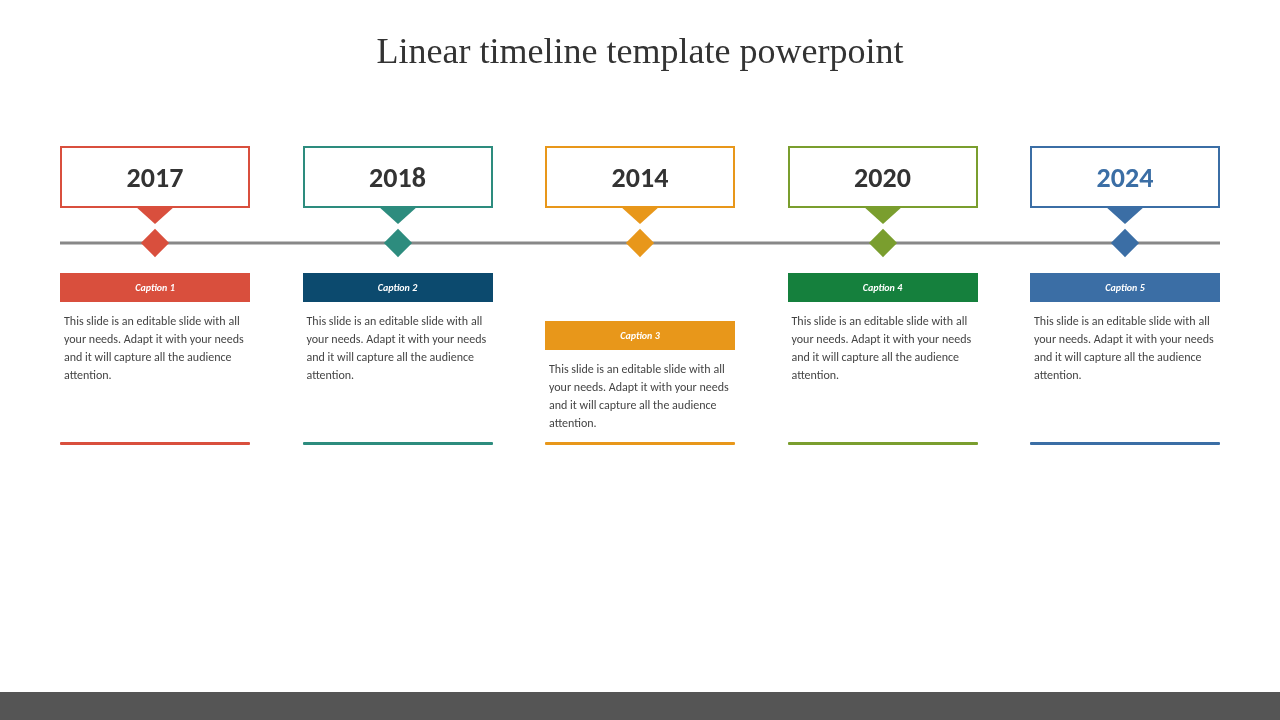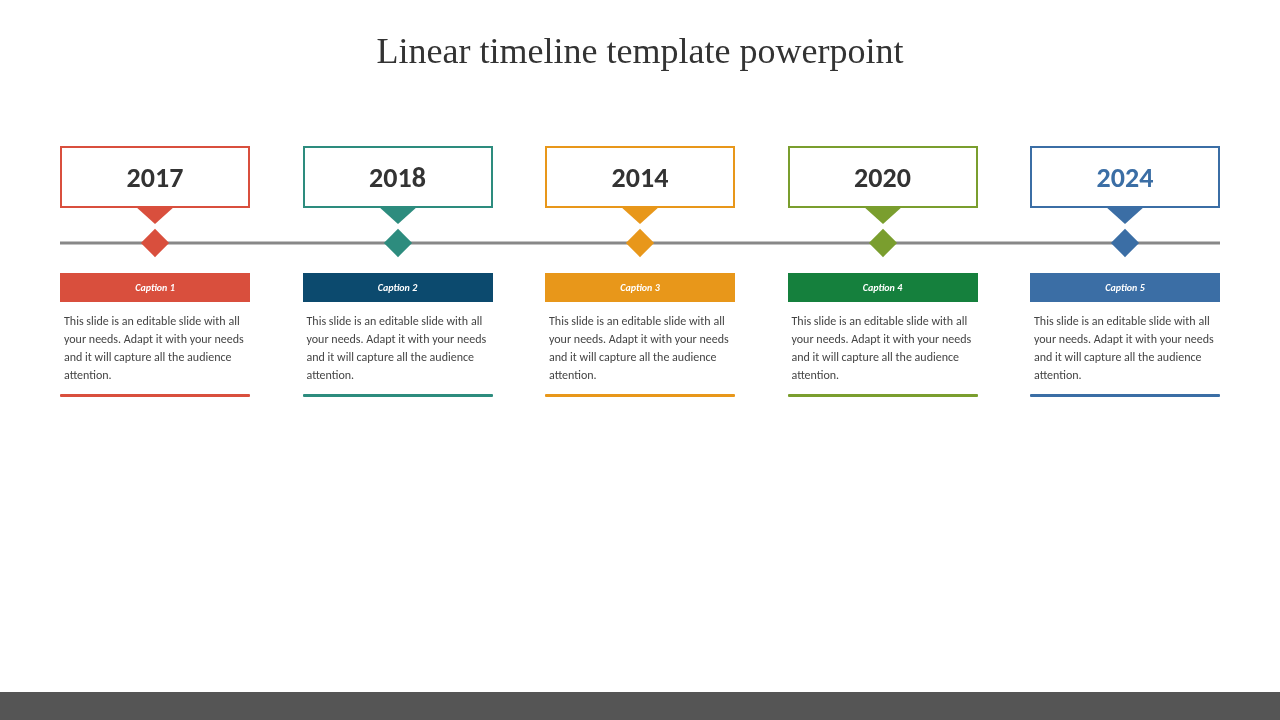--- a/index.html
+++ b/index.html
@@ -158,21 +158,21 @@
       text-align: center;
       font-size: 10px;
       font-weight: 700;
       font-style: italic;
       color: white;
       margin-bottom: 10px;
     }
 
     .caption-1 .caption-header { background: #d94f3d; }
     .caption-2 .caption-header { background: #0c4a6e; }
-    .caption-3 .caption-header { background: #e8971a; }
+    .caption-3 .caption-header { background: #e8971a; margin-top: 48px; }
     .caption-4 .caption-header { background: #15803d; }
     .caption-5 .caption-header { background: #3b6ea5; }
 
     .caption-body {
       font-size: 12px;
       color: #444444;
       line-height: 1.5;
       flex: 1;
       padding: 0 4px;
     }

